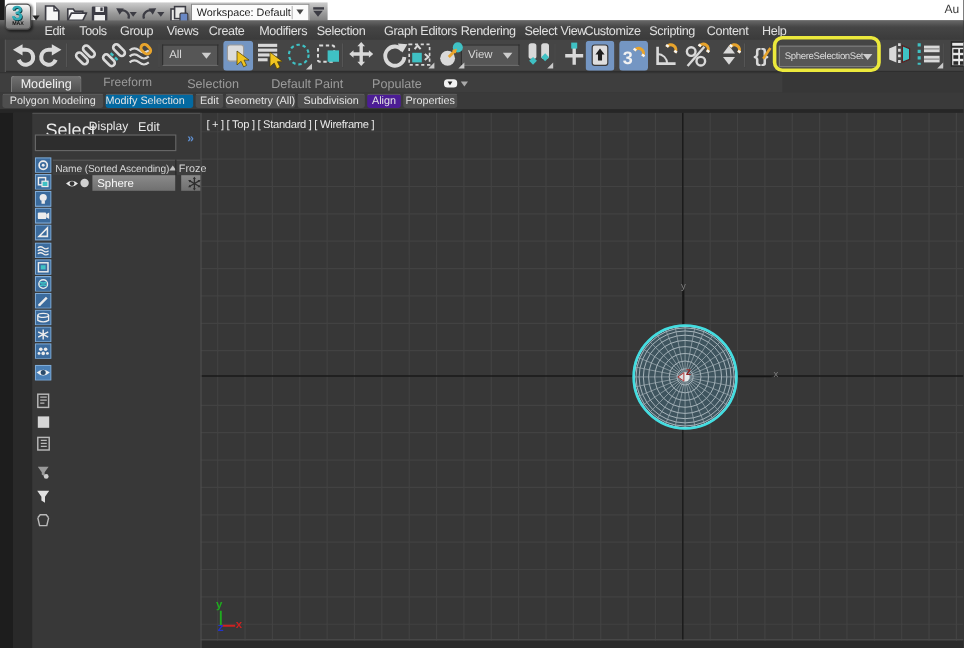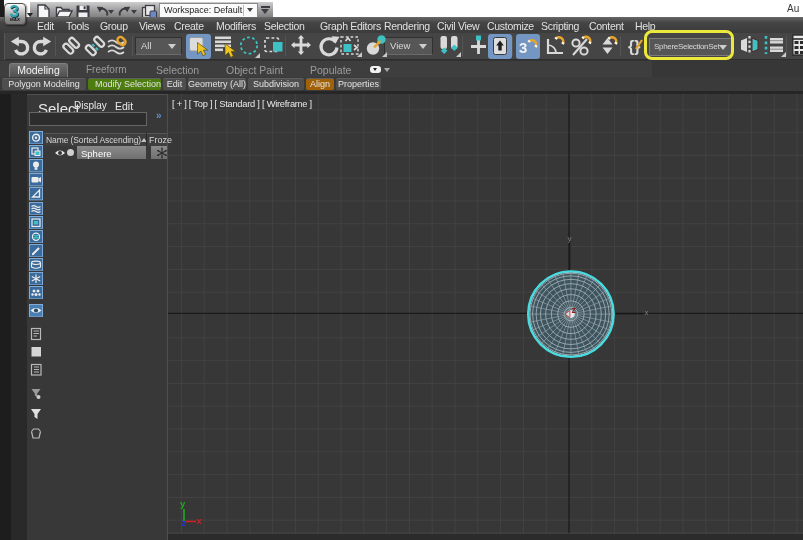--- a/index.html
+++ b/index.html
@@ -50,21 +50,21 @@
 <div class="abs" style="left:0;top:17px;width:803px;height:16px;background:linear-gradient(#686868,#454545 35%,#3b3b3b);color:#e0e0e0;font-size:10.5px">
       <span style="position:absolute;left:37px;top:3px;letter-spacing:-0.3px">Edit</span>
       <span style="position:absolute;left:66px;top:3px;letter-spacing:-0.3px">Tools</span>
       <span style="position:absolute;left:100px;top:3px;letter-spacing:-0.3px">Group</span>
       <span style="position:absolute;left:139px;top:3px;letter-spacing:-0.3px">Views</span>
       <span style="position:absolute;left:174px;top:3px;letter-spacing:-0.3px">Create</span>
       <span style="position:absolute;left:216px;top:3px;letter-spacing:-0.3px">Modifiers</span>
       <span style="position:absolute;left:264px;top:3px;letter-spacing:-0.3px">Selection</span>
       <span style="position:absolute;left:320px;top:3px;letter-spacing:-0.3px">Graph Editors</span>
       <span style="position:absolute;left:384px;top:3px;letter-spacing:-0.3px">Rendering</span>
-      <span style="position:absolute;left:437px;top:3px;letter-spacing:-0.3px">Civil View</span>
+      <span style="position:absolute;left:437px;top:3px;letter-spacing:-0.3px">Select View</span>
       <span style="position:absolute;left:487px;top:3px;letter-spacing:-0.3px">Customize</span>
       <span style="position:absolute;left:541px;top:3px;letter-spacing:-0.3px">Scripting</span>
       <span style="position:absolute;left:589px;top:3px;letter-spacing:-0.3px">Content</span>
       <span style="position:absolute;left:635px;top:3px;letter-spacing:-0.3px">Help</span>
     </div>
 
 <div class="abs" style="left:4px;top:2.5px;width:22px;height:22px;background:linear-gradient(#fafafa,#c4c4c4 40%,#8d8d8d 75%,#7a7a7a);border:1px solid #4a4a4a;border-radius:4px;box-shadow:1px 1px 2px rgba(0,0,0,.5)">
 <div class="abs" style="left:4.5px;top:-1.5px;font-size:17px;font-weight:bold;color:#2fa9b4;text-shadow:0.7px 0.7px 0 #0e3a40">3</div>
 <div class="abs" style="left:0;top:13.5px;width:20px;font-size:8px;font-weight:bold;color:#111;text-align:center;transform:scale(0.55);transform-origin:50% 0">MAX</div>
     </div>
@@ -226,35 +226,35 @@
     <svg style="position:absolute;left:263px;top:34px" width="22" height="25" viewBox="0 0 22 25">
       <rect x="2" y="4" width="13.5" height="13.5" rx="1.5" fill="none" stroke="#d9d9d9" stroke-width="1.7" stroke-dasharray="2.8,2.2"></rect>
       <rect x="10" y="8" width="9.5" height="9.5" fill="#3fc1c4"></rect>
     </svg>
 <div style="position:absolute;left:644px;top:30px;width:90px;height:30px;border:3px solid #ece93c;border-radius:8px"></div>
 
 <div class="abs" style="left:0;top:60px;width:652px;height:17px;background:#3e3e3e;border-top:1px solid #333">
       <div style="position:absolute;left:9px;top:1.5px;width:59px;height:14px;background:linear-gradient(#707070,#4f4f4f);border:1px solid #7e7e7e;border-bottom:none;border-radius:3px 3px 0 0;box-sizing:border-box;color:#f2f2f2;font-size:10.5px;text-align:center;line-height:13px">Modeling</div>
       <span style="position:absolute;left:86px;top:2.5px;color:#9b9b9b;font-size:10px">Freeform</span>
       <span style="position:absolute;left:156px;top:2.5px;color:#9b9b9b;font-size:10.5px">Selection</span>
-      <span style="position:absolute;left:226px;top:2.5px;color:#9b9b9b;font-size:10.5px">Object Paint</span>
+      <span style="position:absolute;left:226px;top:2.5px;color:#9b9b9b;font-size:10.5px">Default Paint</span>
       <span style="position:absolute;left:310px;top:2.5px;color:#9b9b9b;font-size:10.5px">Populate</span>
       <div style="position:absolute;left:370px;top:5px;width:11px;height:7px;background:#f2f2f2;border-radius:3px">
         <div style="position:absolute;left:3px;top:2px;width:0;height:0;border-left:2.5px solid transparent;border-right:2.5px solid transparent;border-top:3.5px solid #222"></div>
       </div>
       <div style="position:absolute;left:384px;top:7px;width:0;height:0;border-left:3.5px solid transparent;border-right:3.5px solid transparent;border-top:4px solid #aaa"></div>
     </div>
 
 <div class="abs" style="left:0;top:77px;width:803px;height:14px;background:#3a3a3a">
       <div style="position:absolute;left:2px;top:1px;width:84px;height:12px;background:#4e4e4e;border-radius:2px;border-top:1px solid #5f5f5f;color:#e3e3e3;font-size:9px;text-align:center;line-height:11px;white-space:nowrap">Polygon Modeling</div>
-      <div style="position:absolute;left:88px;top:1px;width:73px;height:12px;background:#4d7c0f;border-radius:2px;border-top:1px solid #5f5f5f;color:#e3e3e3;font-size:9px;text-align:right;line-height:11px;white-space:nowrap">Modify Selection</div>
+      <div style="position:absolute;left:88px;top:1px;width:73px;height:12px;background:#0369a1;border-radius:2px;border-top:1px solid #5f5f5f;color:#e3e3e3;font-size:9px;text-align:left;line-height:11px;white-space:nowrap">Modify Selection</div>
       <div style="position:absolute;left:163px;top:1px;width:23px;height:12px;background:#4e4e4e;border-radius:2px;border-top:1px solid #5f5f5f;color:#e3e3e3;font-size:9px;text-align:center;line-height:11px;white-space:nowrap">Edit</div>
       <div style="position:absolute;left:188px;top:1px;width:58px;height:12px;background:#4e4e4e;border-radius:2px;border-top:1px solid #5f5f5f;color:#e3e3e3;font-size:9px;text-align:center;line-height:11px;white-space:nowrap">Geometry (All)</div>
       <div style="position:absolute;left:248px;top:1px;width:56px;height:12px;background:#4e4e4e;border-radius:2px;border-top:1px solid #5f5f5f;color:#e3e3e3;font-size:9px;text-align:center;line-height:11px;white-space:nowrap">Subdivision</div>
-      <div style="position:absolute;left:306px;top:1px;width:28px;height:12px;background:#a16207;border-radius:2px;border-top:1px solid #5f5f5f;color:#e3e3e3;font-size:9px;text-align:center;line-height:11px;white-space:nowrap">Align</div>
+      <div style="position:absolute;left:306px;top:1px;width:28px;height:12px;background:#4c1d95;border-radius:2px;border-top:1px solid #5f5f5f;color:#e3e3e3;font-size:9px;text-align:center;line-height:11px;white-space:nowrap">Align</div>
       <div style="position:absolute;left:336px;top:1px;width:45px;height:12px;background:#4e4e4e;border-radius:2px;border-top:1px solid #5f5f5f;color:#e3e3e3;font-size:9px;text-align:center;line-height:11px;white-space:nowrap">Properties</div>
     </div>
 <div class="abs" style="left:0;top:91px;width:803px;height:3px;background:#262626"></div>
 
 <div class="abs" style="left:0;top:94px;width:11px;height:446px;background:#1d1d1d"></div>
 <div class="abs" style="left:11px;top:94px;width:16px;height:446px;background:#292929"></div>
 <div class="abs" style="left:27px;top:94px;width:140px;height:446px;background:#383838;border-top:1px solid #505050"></div>
 <svg style="position:absolute;left:167px;top:94px" width="636" height="446" viewBox="0 0 636 446">
       <rect x="0" y="0" width="636" height="446" fill="#373737"></rect>
       <path d="M14.4 0 V446 M37.2 0 V446 M60.0 0 V446 M82.8 0 V446 M105.6 0 V446 M128.4 0 V446 M151.2 0 V446 M174.0 0 V446 M196.8 0 V446 M219.6 0 V446 M242.4 0 V446 M265.2 0 V446 M288.0 0 V446 M310.8 0 V446 M333.6 0 V446 M356.4 0 V446 M379.2 0 V446 M424.8 0 V446 M447.6 0 V446 M470.4 0 V446 M493.2 0 V446 M516.0 0 V446 M538.8 0 V446 M561.6 0 V446 M584.4 0 V446 M607.2 0 V446 M630.0 0 V446 M0 15.8 H636 M0 38.6 H636 M0 61.4 H636 M0 84.2 H636 M0 107.0 H636 M0 129.8 H636 M0 152.6 H636 M0 175.4 H636 M0 198.2 H636 M0 243.8 H636 M0 266.6 H636 M0 289.4 H636 M0 312.2 H636 M0 335.0 H636 M0 357.8 H636 M0 380.6 H636 M0 403.4 H636 M0 426.2 H636" stroke="#424242" stroke-width="1" fill="none"></path>

